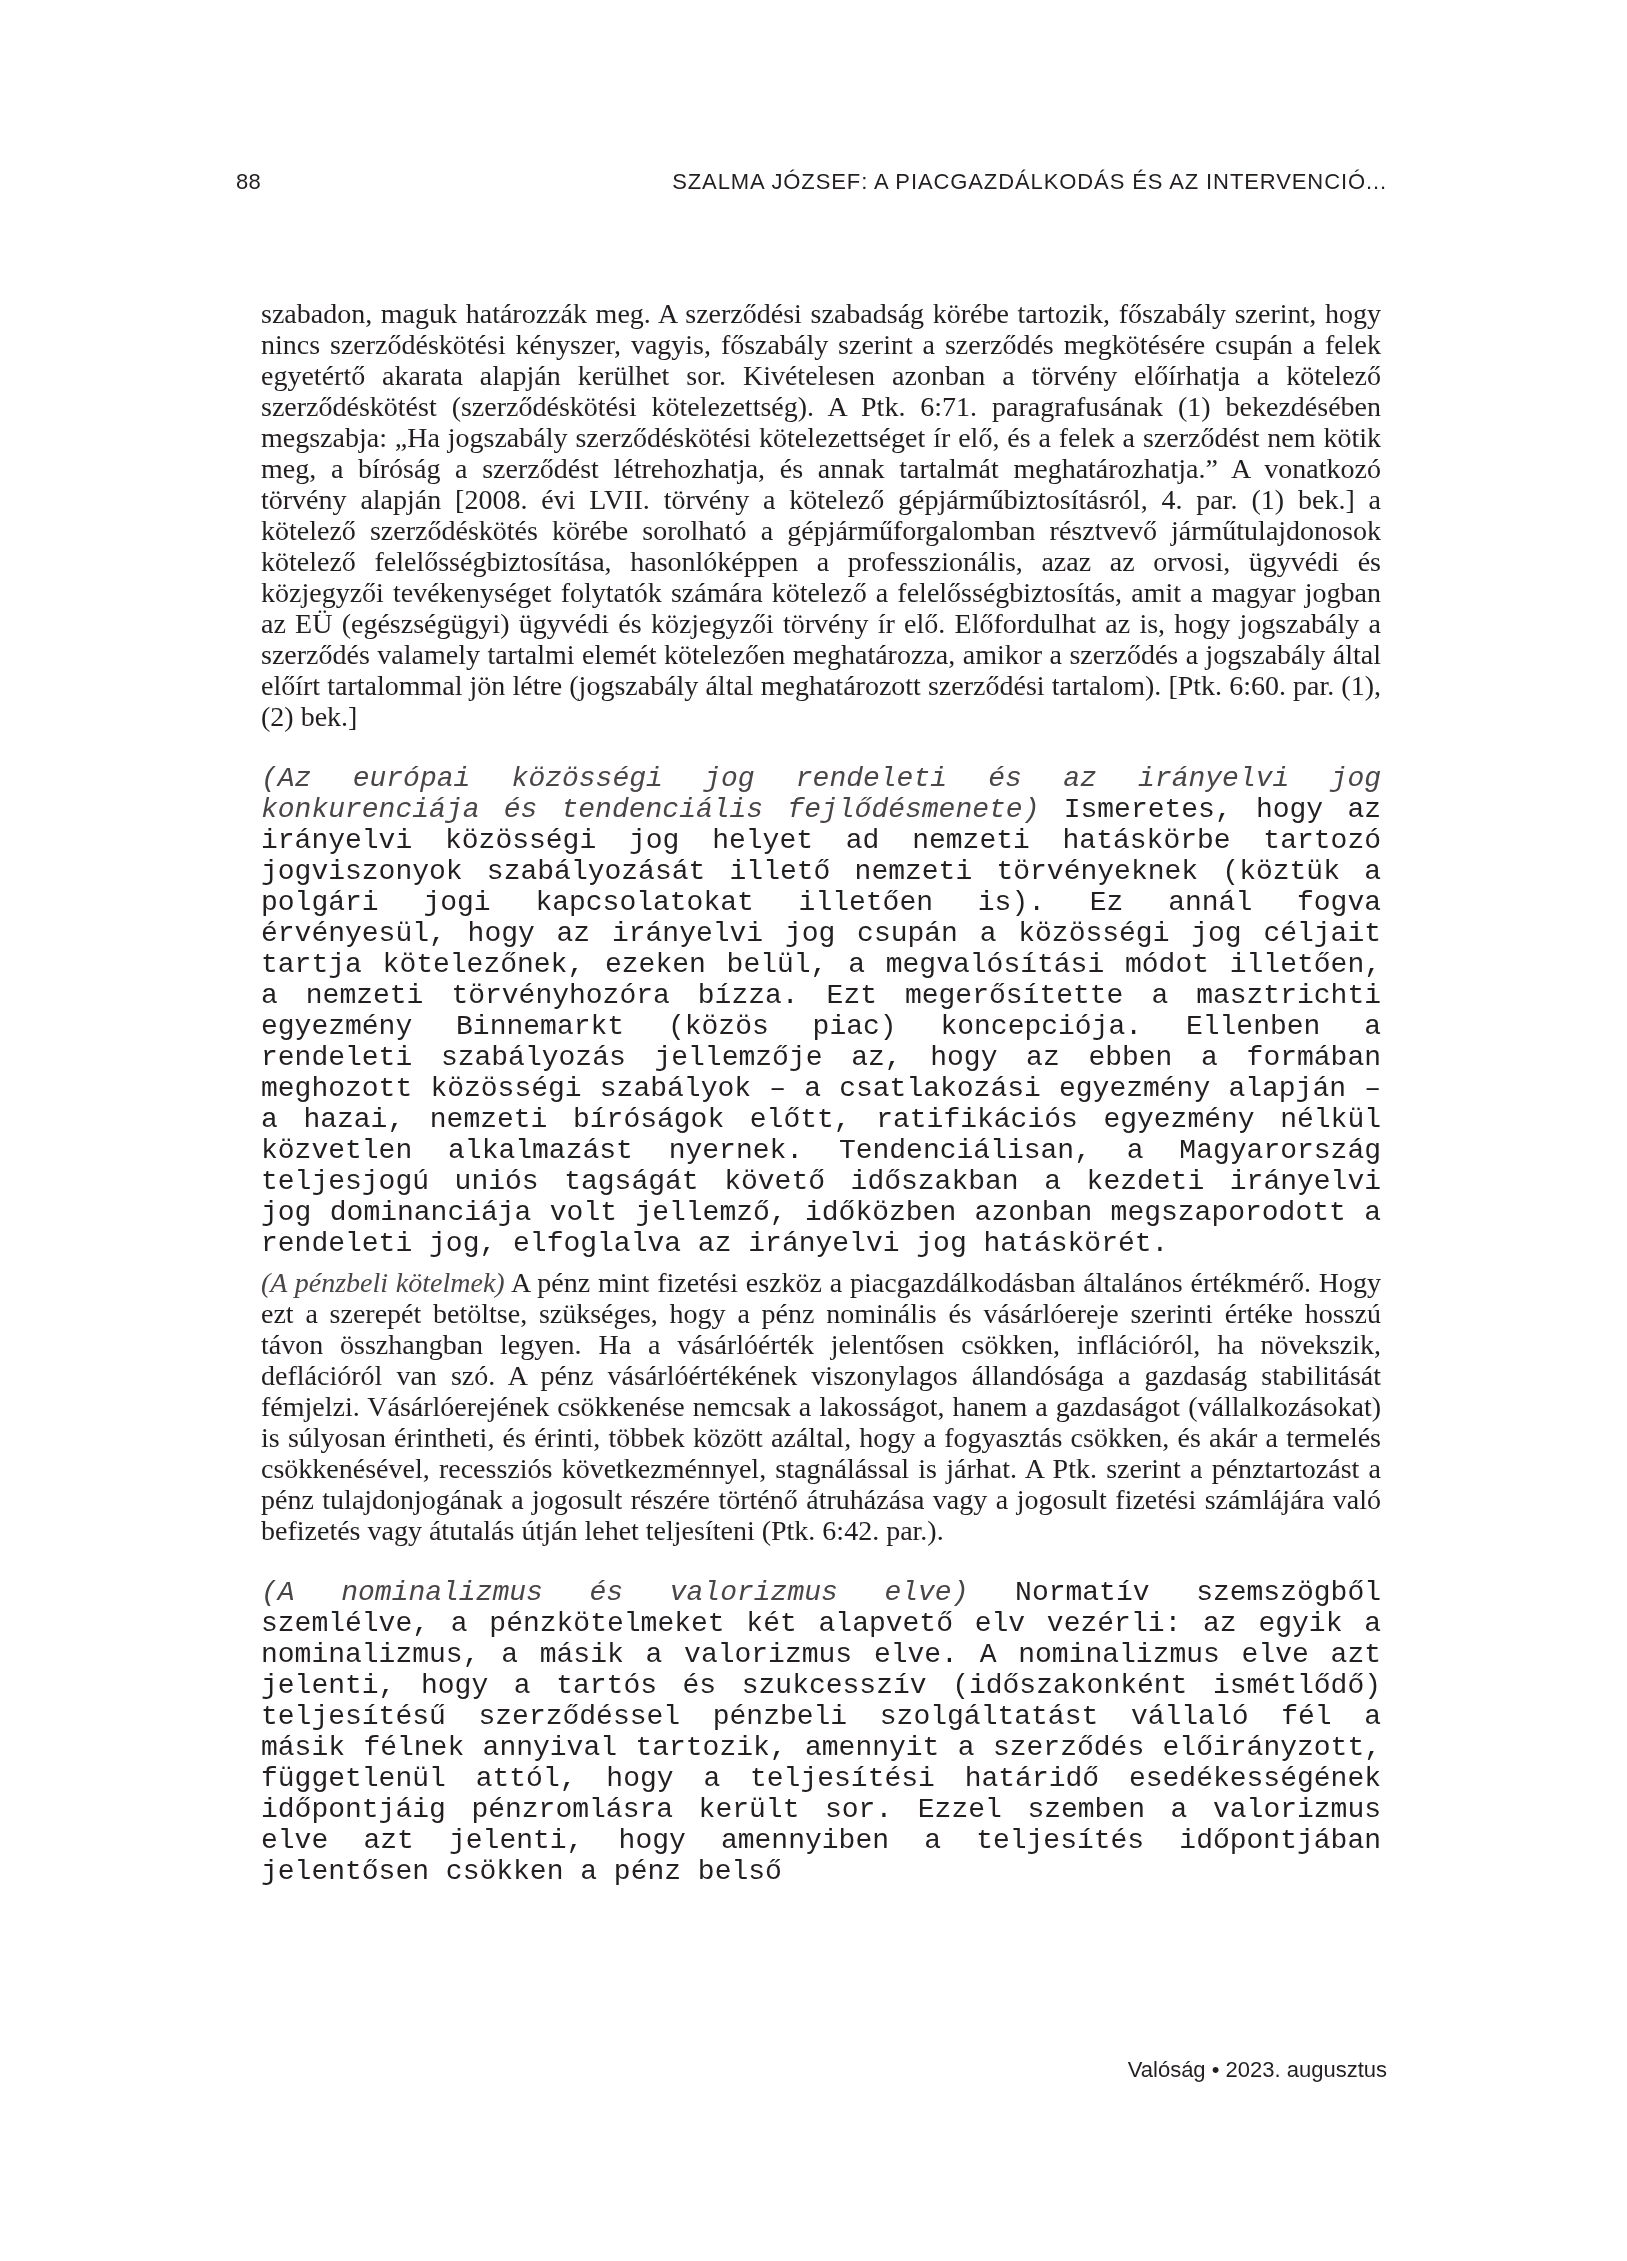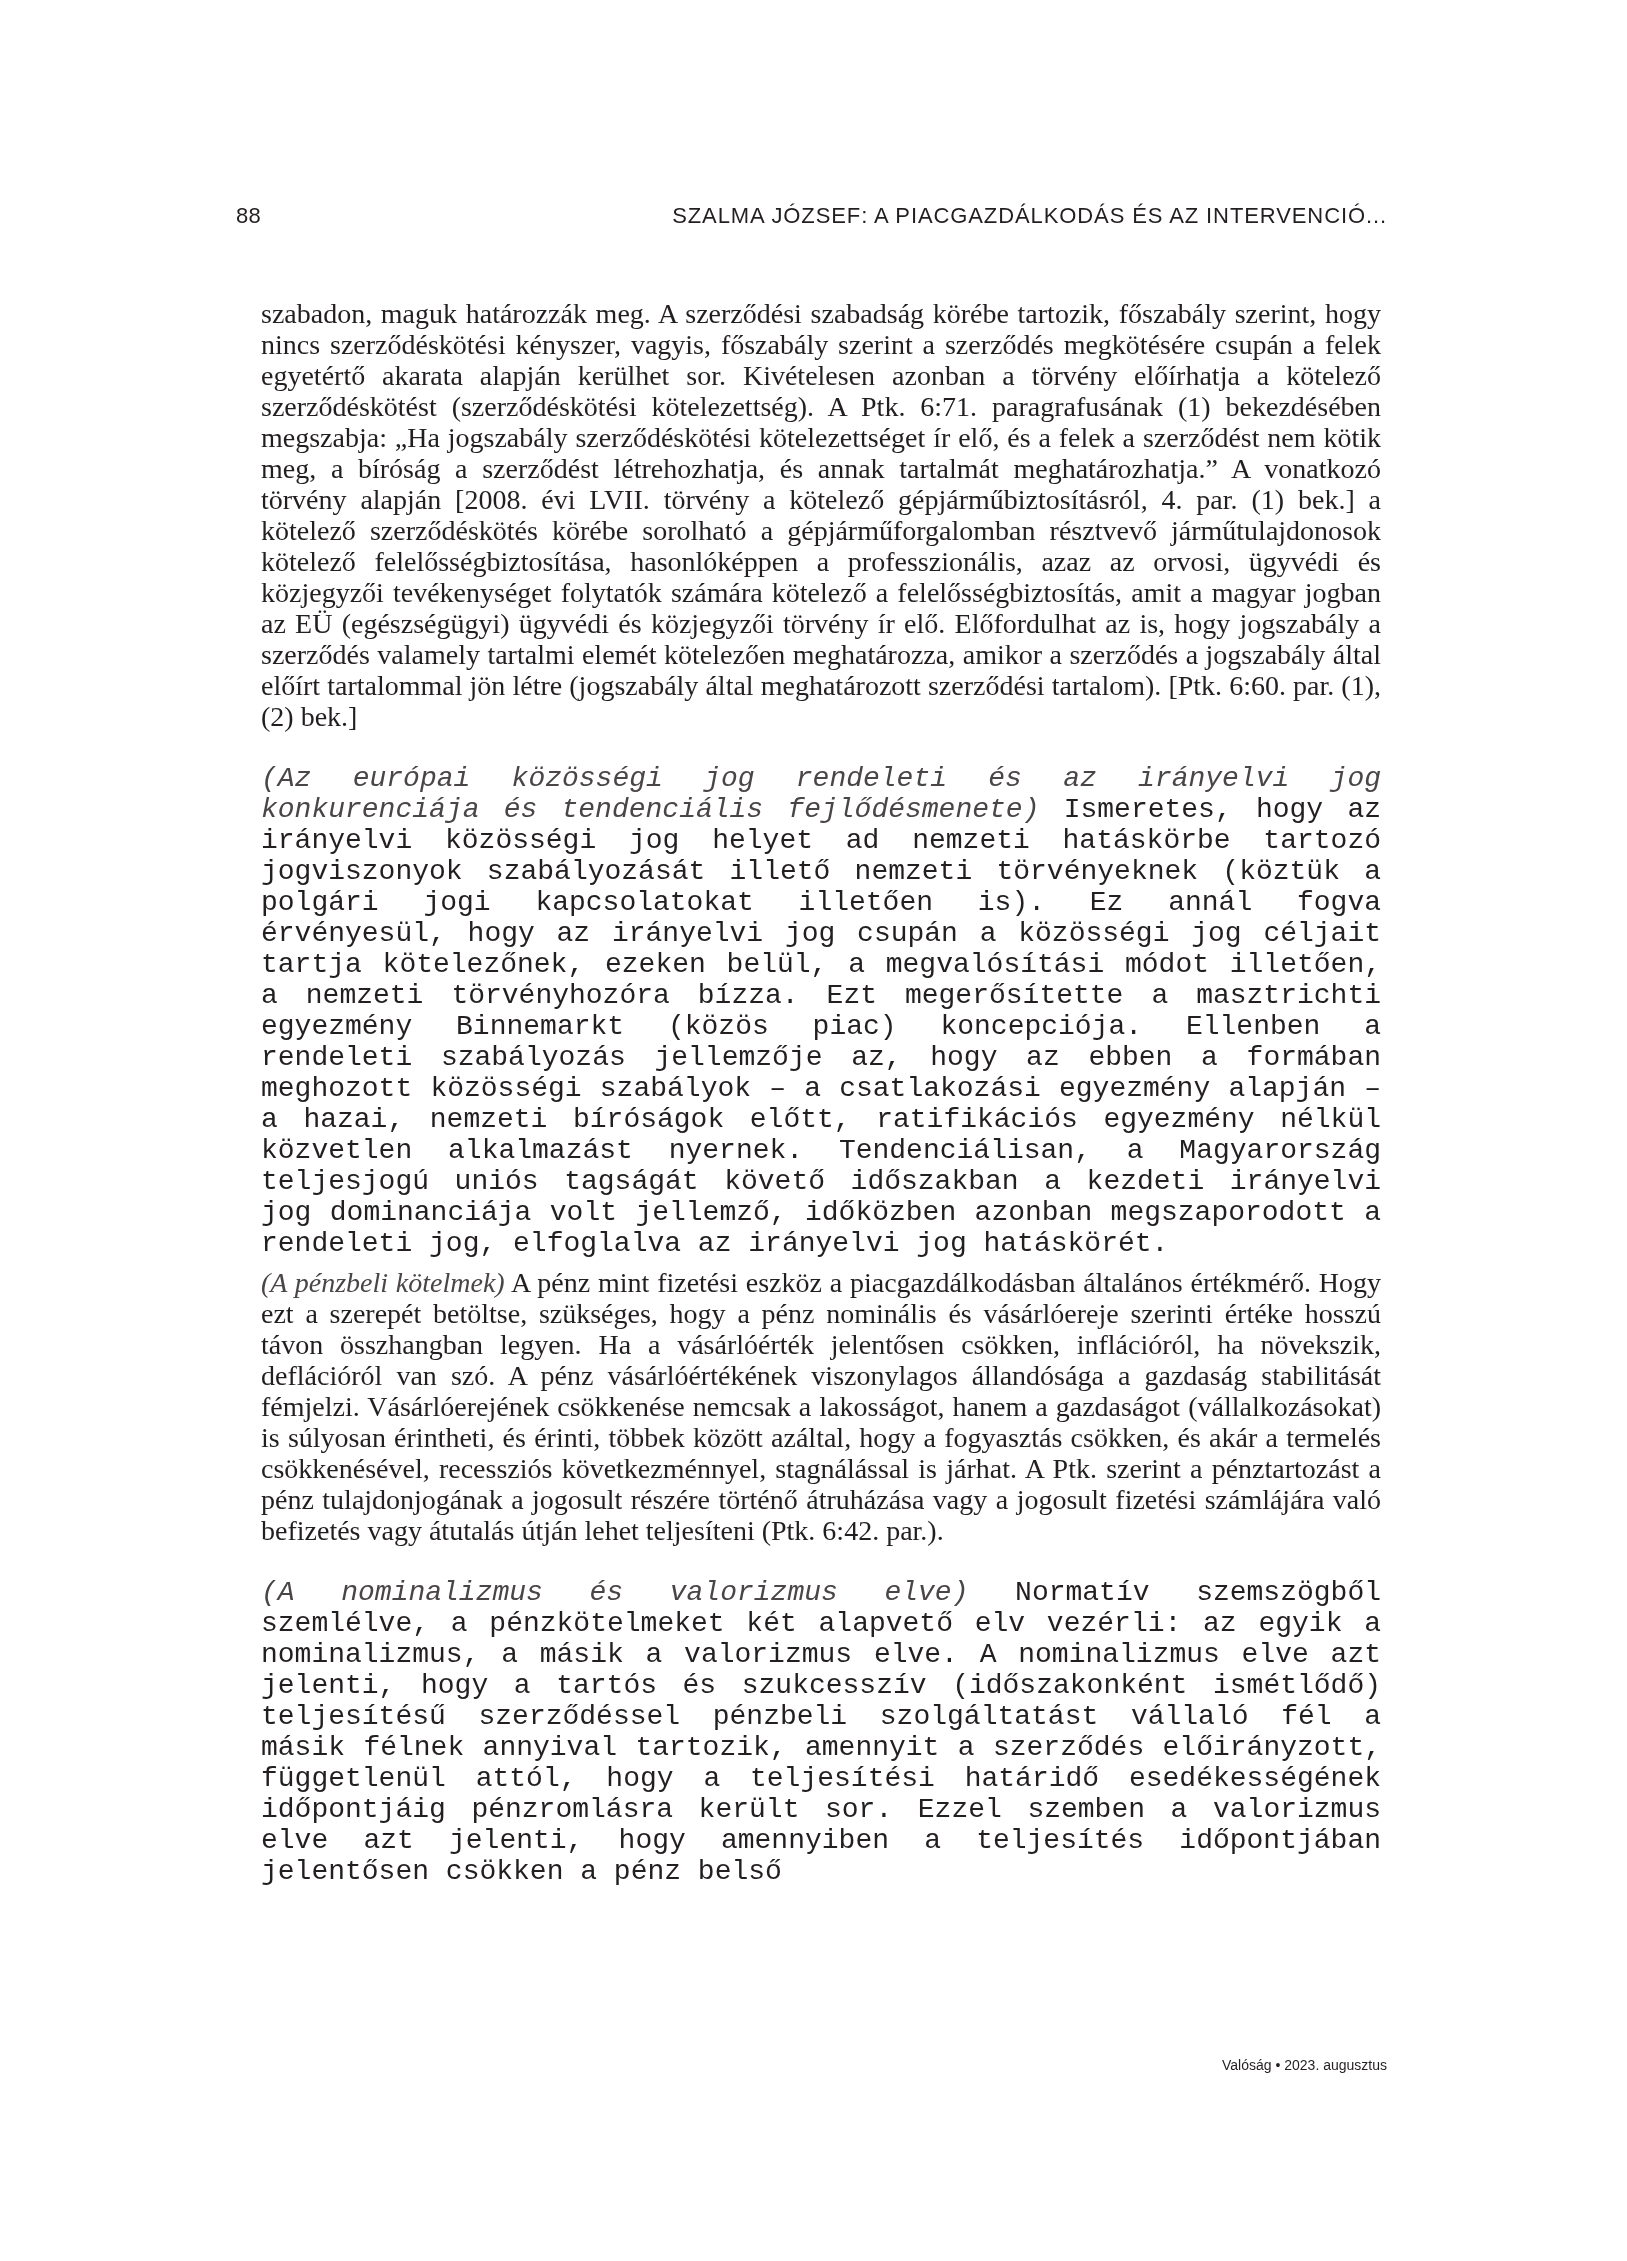--- a/index.html
+++ b/index.html
@@ -9,21 +9,21 @@
     }
     body {
       width: 1628px;
       height: 2261px;
       position: relative;
       overflow: hidden;
       color: #231f20;
     }
     .running-head {
       position: absolute;
-      top: 203px;
+      top: 169px;
       left: 236px;
       width: 1151px;
       height: 34px;
       font-family: "Liberation Sans", sans-serif;
       font-size: 22px;
       letter-spacing: 0.2px;
       color: #231f20;
       text-align: right;
     }
     .running-head .page-num {
@@ -67,21 +67,21 @@
       font-weight: bold;
       text-align: center;
       font-size: 28px;
       line-height: 31px;
     }
     .footer {
       position: absolute;
       top: 2057px;
       right: 241px;
       font-family: "Liberation Sans", sans-serif;
-      font-size: 14px;
+      font-size: 22px;
       color: #231f20;
       white-space: nowrap;
     }
   </style>
 </head>
 <body>
 
 <div class="running-head">
   <span class="page-num">88</span>
   <span class="title">SZALMA JÓZSEF: A PIACGAZDÁLKODÁS ÉS AZ INTERVENCIÓ...</span>

